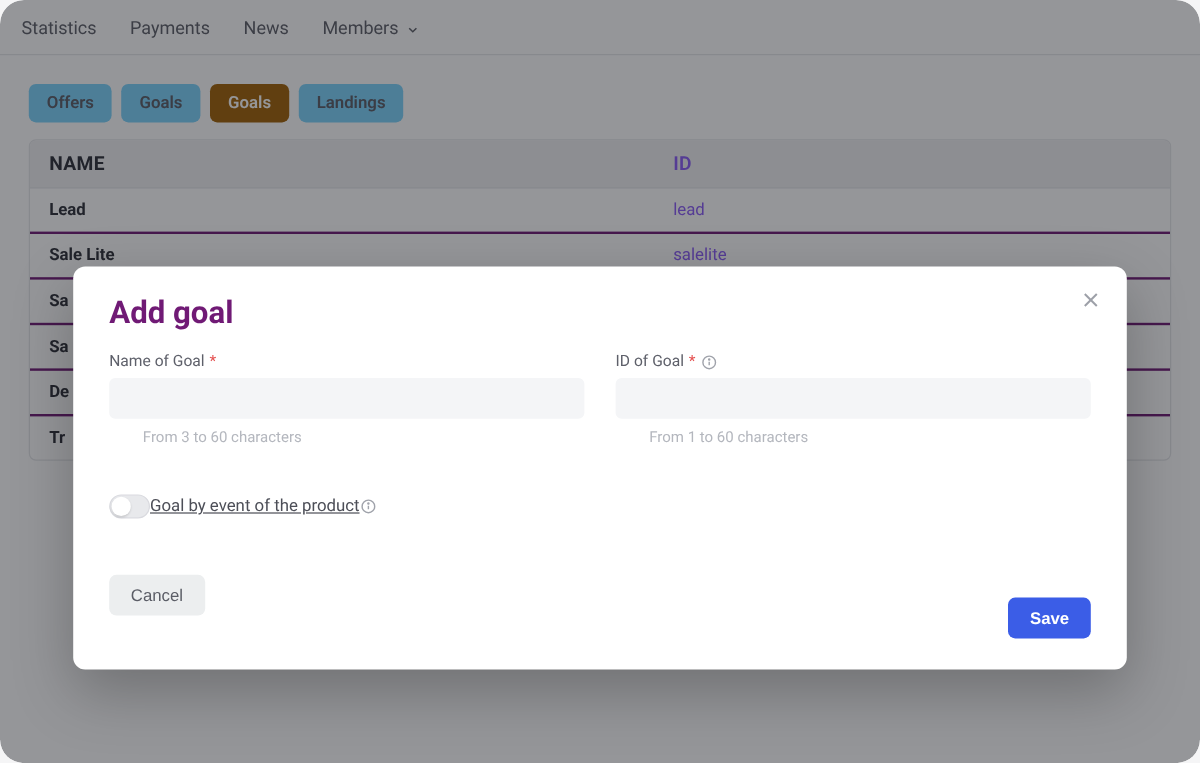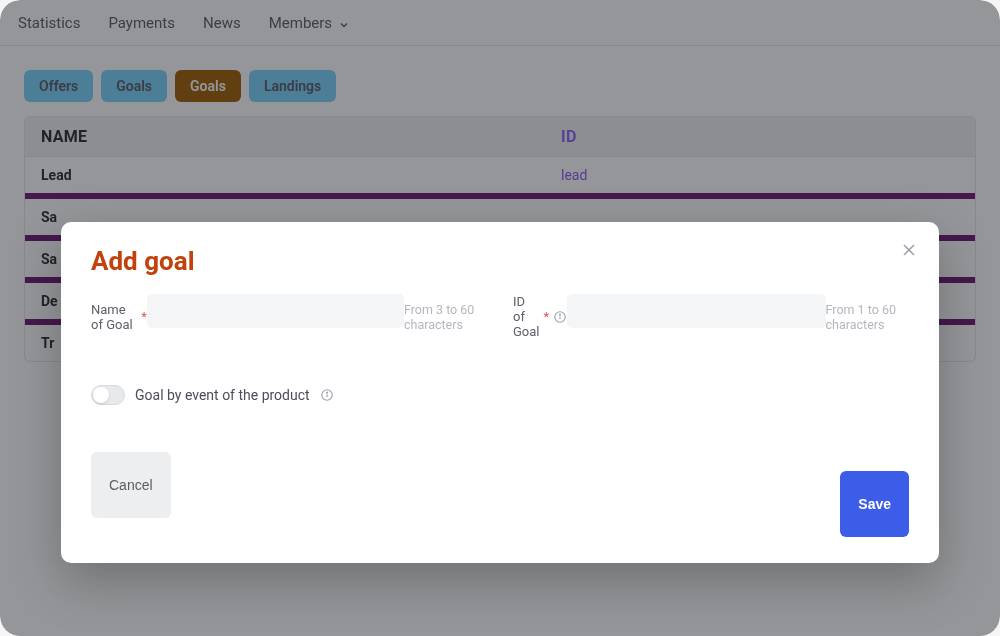--- a/index.html
+++ b/index.html
@@ -67,21 +67,21 @@
     display: flex;
     background: #f0f1f3;
     border-bottom: 1px solid #e6e7ea;
     font-size: 16px;
     color: #7a7c85;
     letter-spacing: .3px;
   }
   .thead .cell { padding: 10px 16px; font-weight: 600; }
   .row {
     display: flex;
-    border-bottom: 6px solid #701a75;
+    border-bottom: 2px solid #701a75;
     font-size: 14px;
   }
   .row:last-child { border-bottom: none; }
   .row .cell { padding: 10px 16px; }
   .cell.name { flex: 0 0 520px; font-weight: 700; color: #2d2f37; }
   .cell.id   { flex: 1 1 auto; color: #8b5cf6; }
 
   
   .overlay {
     position: absolute;
@@ -107,33 +107,33 @@
     top: 18px;
     right: 20px;
     cursor: pointer;
     color: #9da0a8;
   }
   .modal-close svg { stroke: #9da0a8; }
 
   .modal-title {
     font-size: 26px;
     font-weight: 700;
-    color: #c2410c;
+    color: #701a75;
     margin-bottom: 18px;
   }
 
   .form-row {
     display: flex;
     gap: 26px;
     margin-bottom: 6px;
   }
   .form-field {
     flex: 1;
     display: flex;
-    flex-direction: row;
+    flex-direction: column;
   }
   .form-label {
     font-size: 13px;
     color: #5e606a;
     margin-bottom: 6px;
     display: flex;
     align-items: center;
     gap: 4px;
   }
   .req { color: #e55353; }
@@ -157,30 +157,31 @@
     display: flex;
     align-items: center;
     justify-content: flex-end;
     padding-right: 12px;
     cursor: pointer;
   }
   .form-hint {
     font-size: 12.5px;
     color: #b4b7be;
     margin-top: 8px;
+    margin-left: 28px;
   }
 
   .group-row { margin-top: 18px; }
   .toggle-row {
     display: flex;
     align-items: center;
-    gap: 10px;
     margin-top: 22px;
     font-size: 14px;
     color: #4c4e57;
+    text-decoration: underline;
   }
   .toggle {
     width: 34px;
     height: 20px;
     background: #e8e9ec;
     border: 1px solid #d9dadf;
     border-radius: 10px;
     position: relative;
     cursor: pointer;
   }
@@ -196,21 +197,21 @@
     box-shadow: 0 1px 2px rgba(0,0,0,0.15);
   }
 
   .modal-actions {
     margin-top: 28px;
     display: flex;
     justify-content: space-between;
     align-items: center;
   }
   .btn {
-    padding: 25px 18px;
+    padding: 9px 18px;
     border-radius: 6px;
     font-size: 14px;
     font-weight: 500;
     border: none;
     cursor: pointer;
   }
   .btn-secondary {
     background: #eceeef;
     color: #5b5d66;
   }
@@ -255,20 +256,24 @@
     </div>
 
     <div class="table">
       <div class="thead">
         <div class="cell name">NAME</div>
         <div class="cell id">ID</div>
       </div>
       <div class="row">
         <div class="cell name">Lead</div>
         <div class="cell id">lead</div>
+      </div>
+      <div class="row">
+        <div class="cell name">Sale Lite</div>
+        <div class="cell id">salelite</div>
       </div>
       <div class="row">
         <div class="cell name">Sa</div>
         <div class="cell id"></div>
       </div>
       <div class="row">
         <div class="cell name">Sa</div>
         <div class="cell id"></div>
       </div>
       <div class="row">

